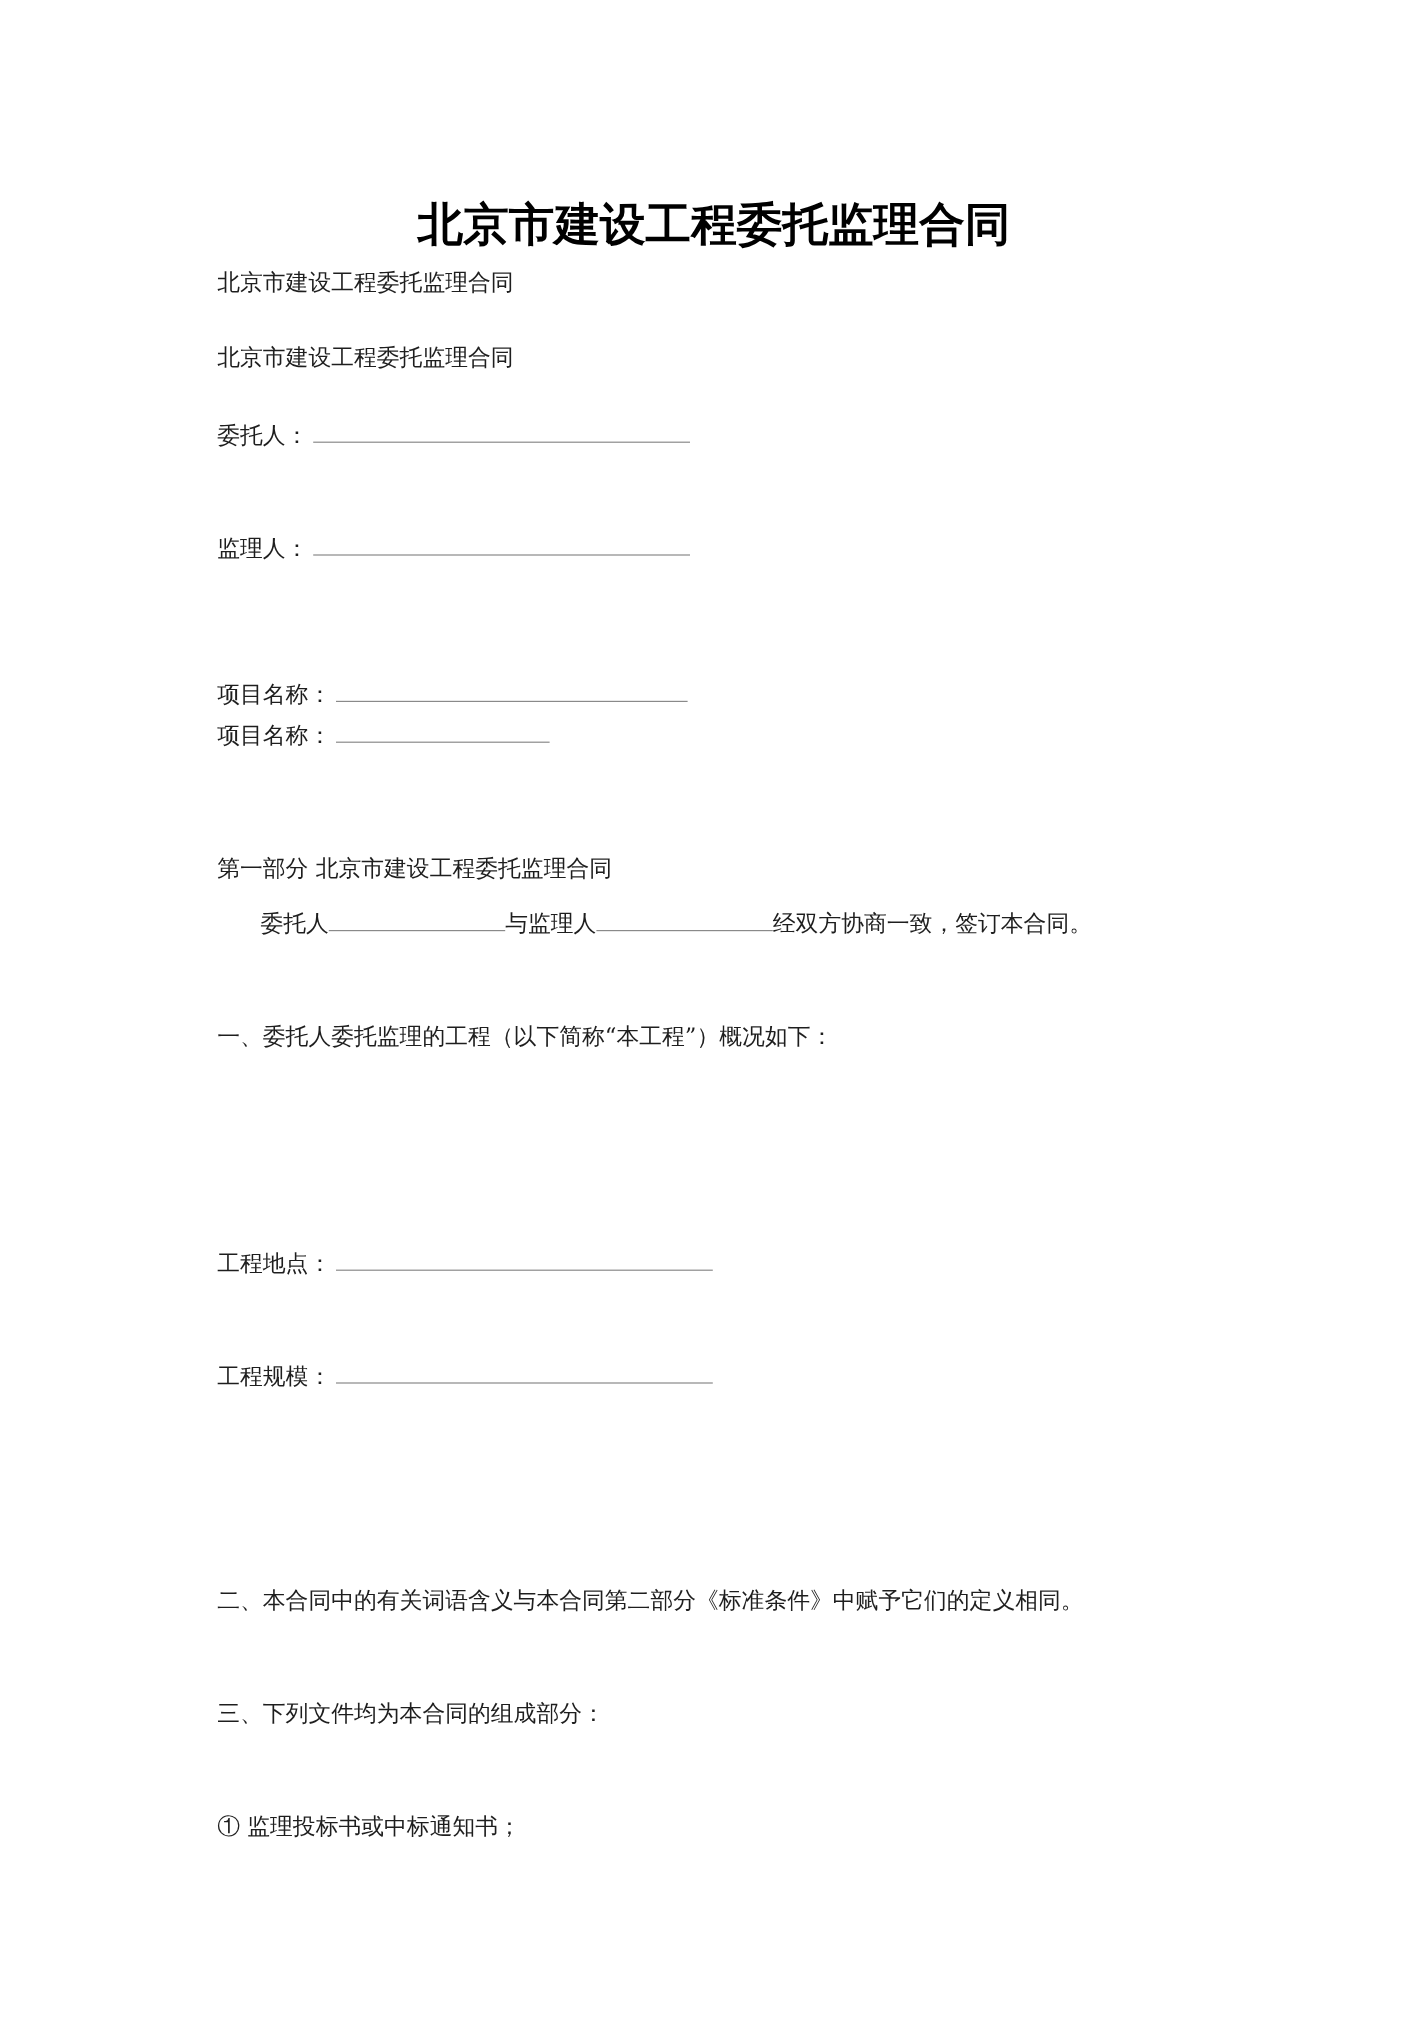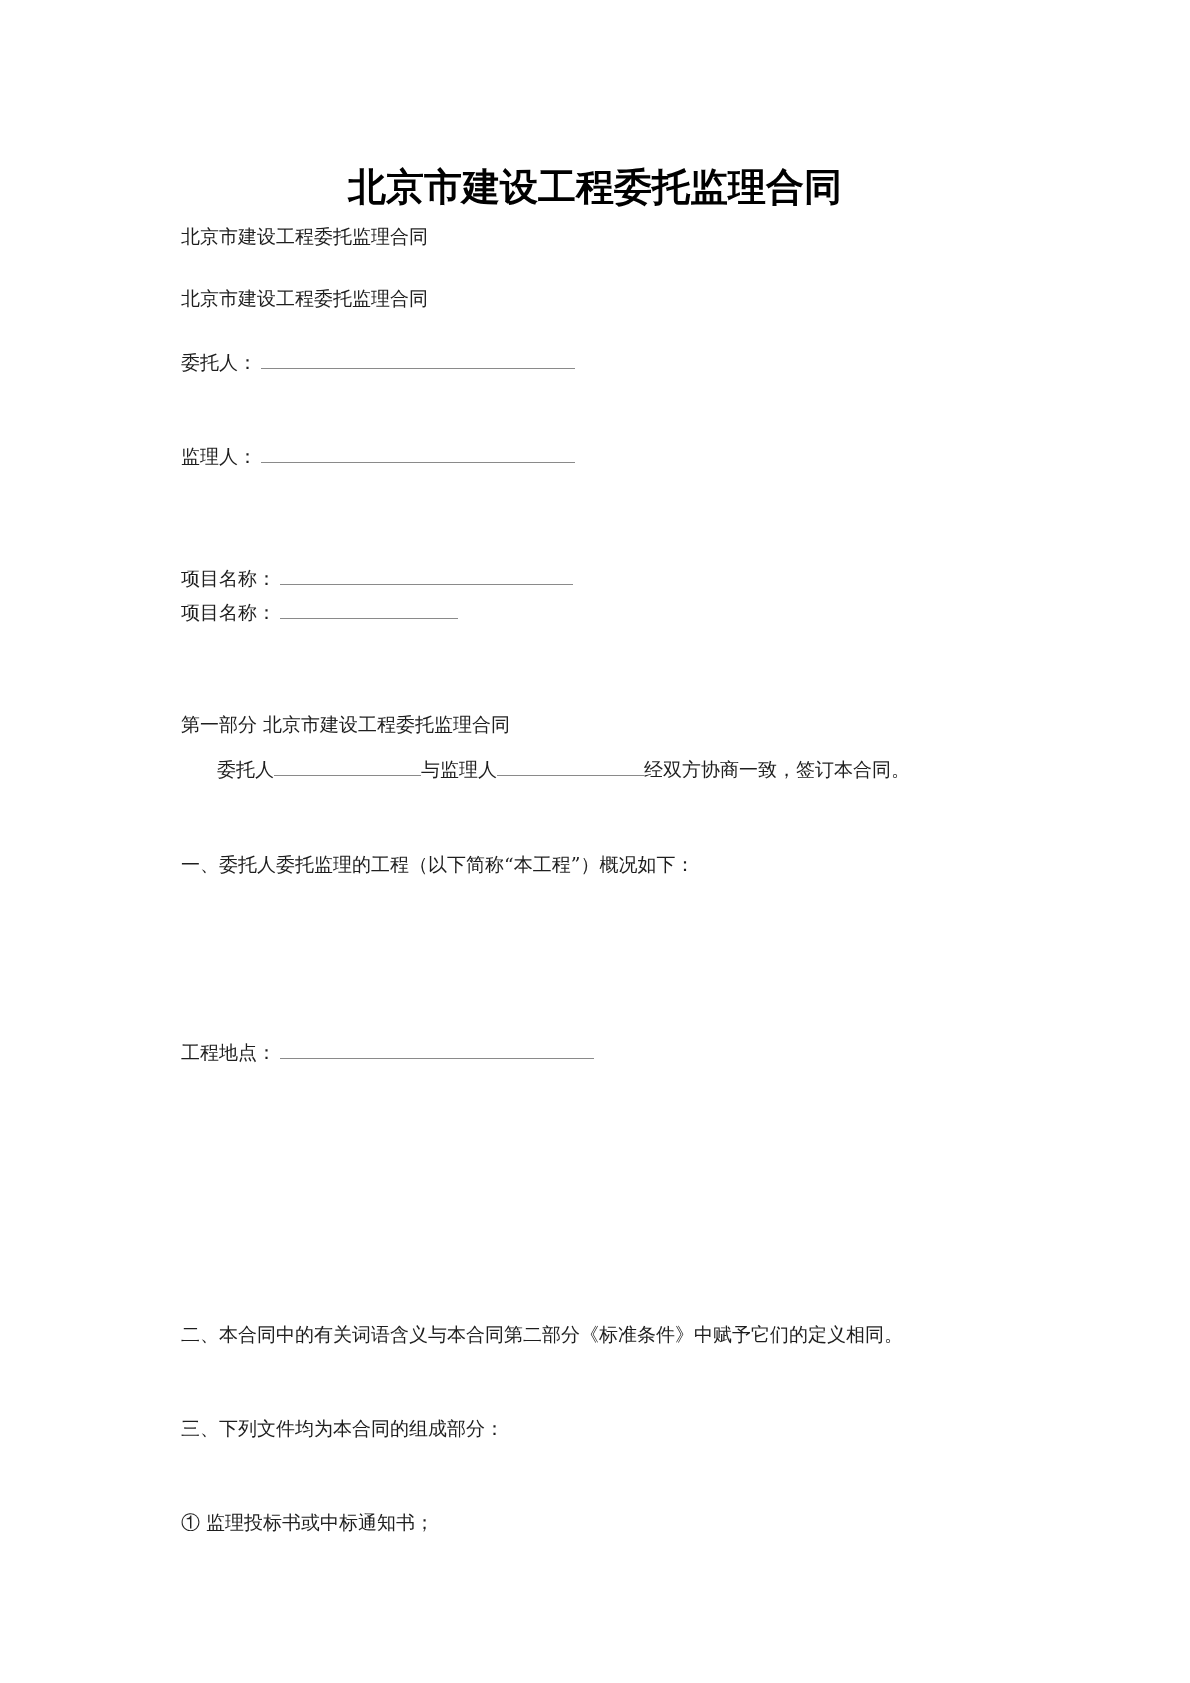--- a/index.html
+++ b/index.html
@@ -82,20 +82,23 @@
     <span>委托人</span><span class="blank inline" style="width:147px;"></span><span>与监理人</span><span class="blank inline" style="width:147px;"></span><span>经双方协商一致，签订本合同。</span>
   </div>
 
   <div class="line" style="top:852px;">一、委托人委托监理的工程（以下简称“本工程”）概况如下：</div>
 
 
   <div class="line" style="top:1040px;">
     <span>工程地点：</span><span class="blank" style="width:314px;"></span>
   </div>
 
+  <div class="line" style="top:1134px;">
+    <span>工程规模：</span><span class="blank" style="width:314px;"></span>
+  </div>
 
 
   <div class="line" style="top:1322px;">二、本合同中的有关词语含义与本合同第二部分《标准条件》中赋予它们的定义相同。</div>
 
   <div class="line" style="top:1416px;">三、下列文件均为本合同的组成部分：</div>
 
   <div class="line" style="top:1510px;">① 监理投标书或中标通知书；</div>
 
 </div>
 

